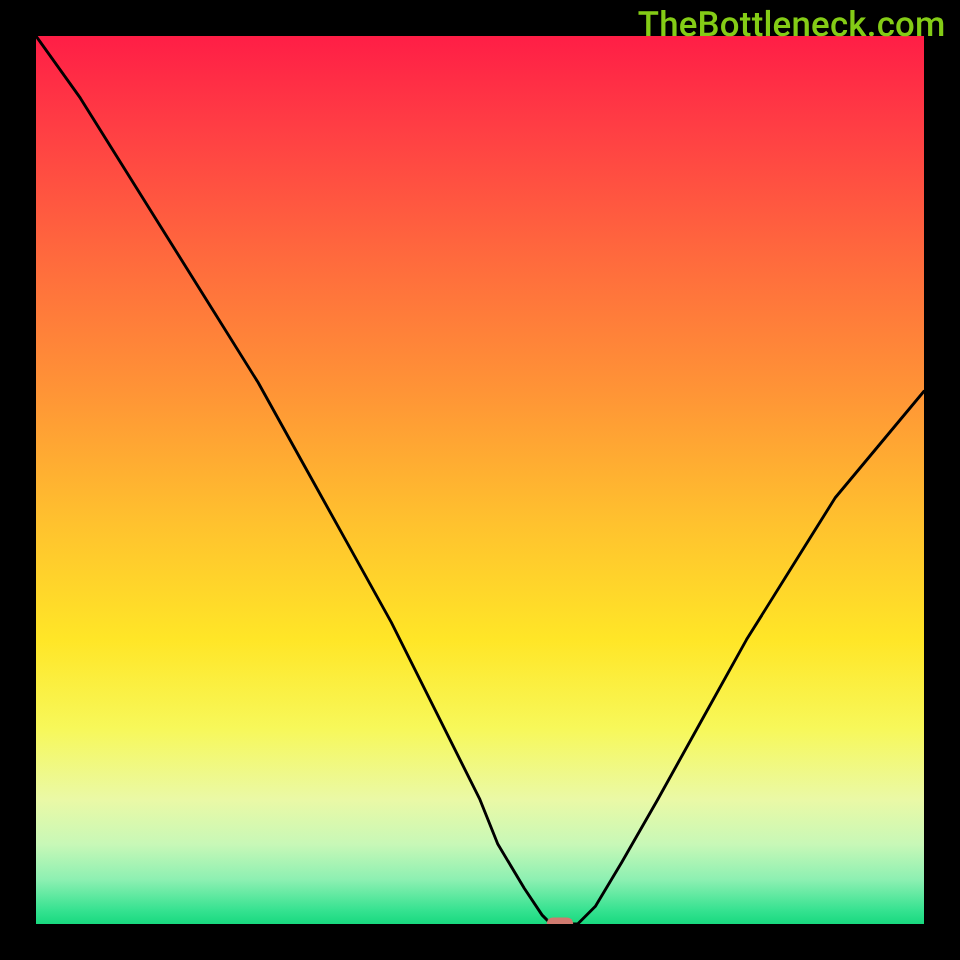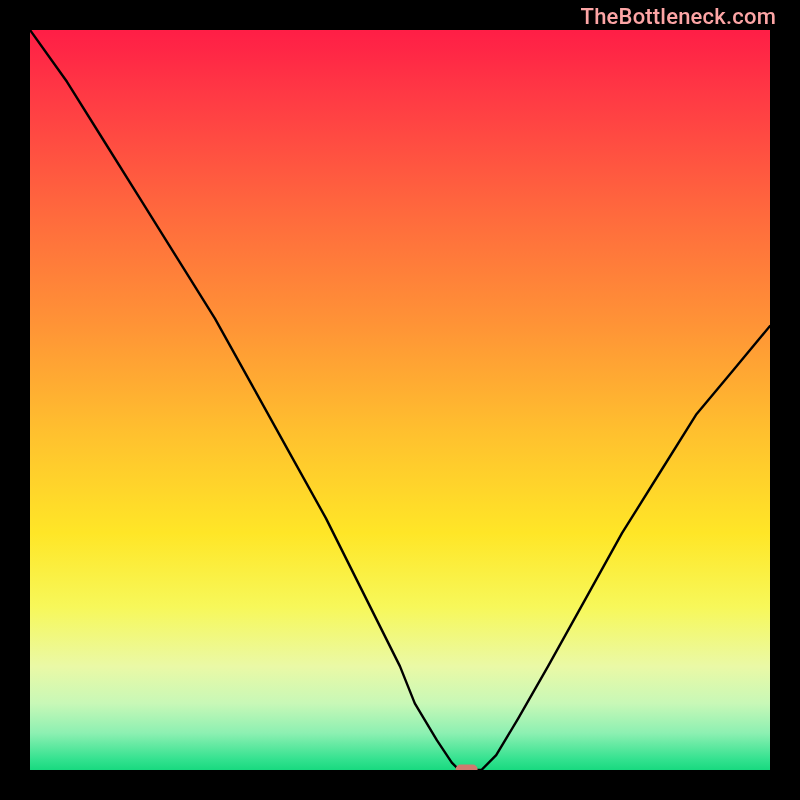--- a/index.html
+++ b/index.html
@@ -13,23 +13,23 @@
   }
   .frame {
     position: relative;
     width: 800px;
     height: 800px;
     background: #000;
   }
   .watermark {
     position: absolute;
     top: 4px;
-    right: 24px;
-    color: #fca5a5;
-    font-size: 22px;
+    right: 12px;
+    color: #84cc16;
+    font-size: 29px;
     font-weight: 500;
     letter-spacing: 0.2px;
     z-index: 10;
   }
   svg.plot {
     position: absolute;
     left: 30px;
     top: 30px;
     width: 740px;
     height: 740px;

